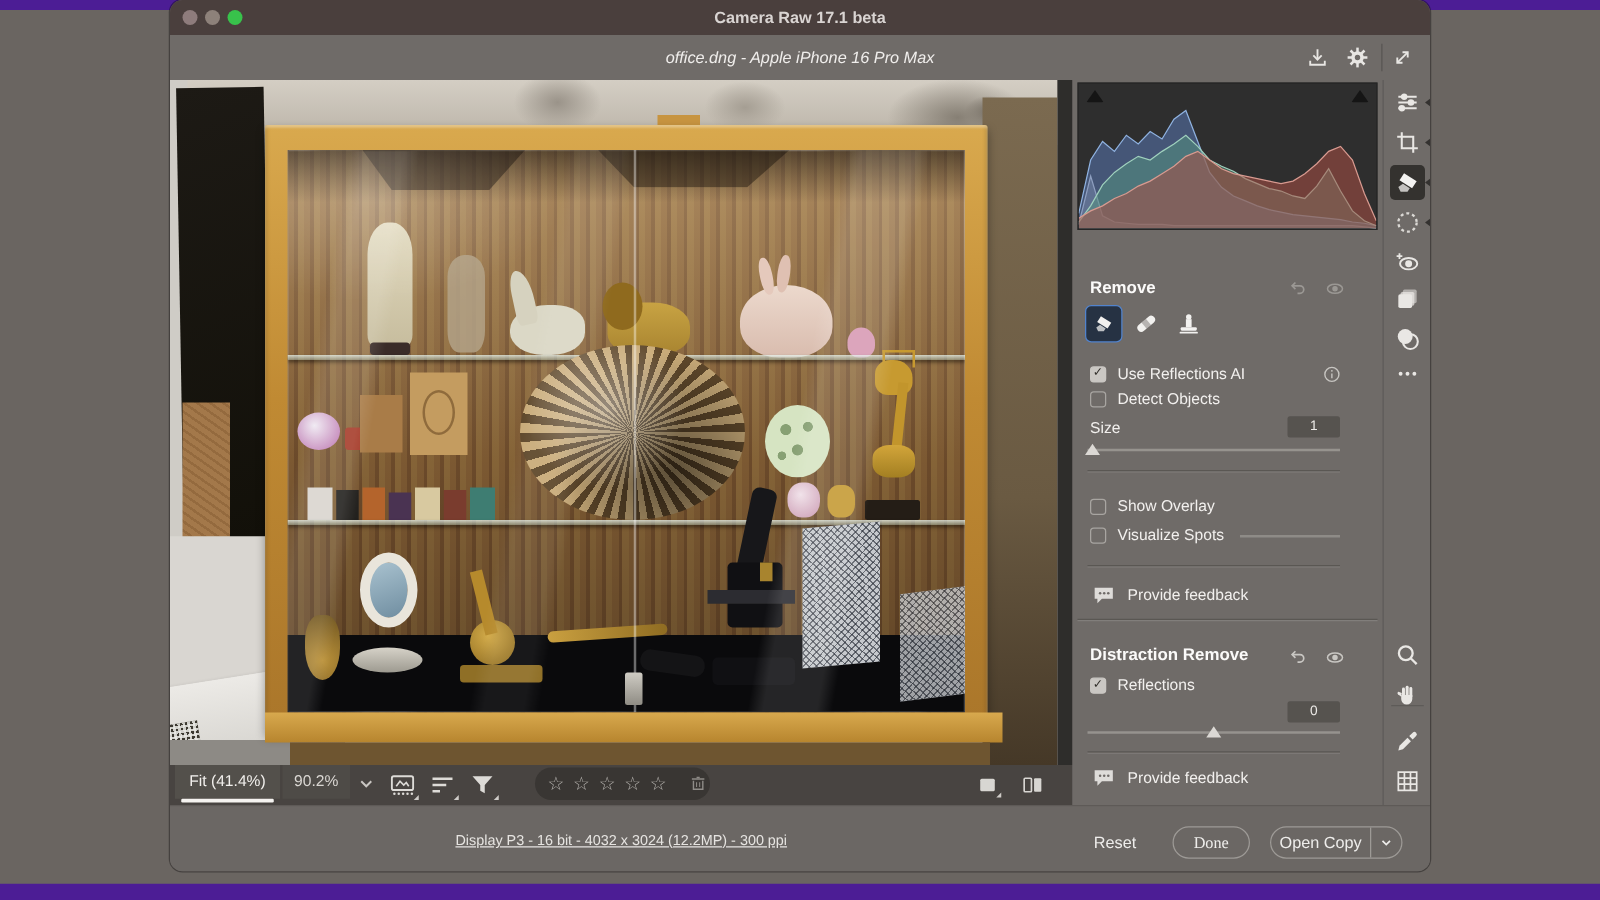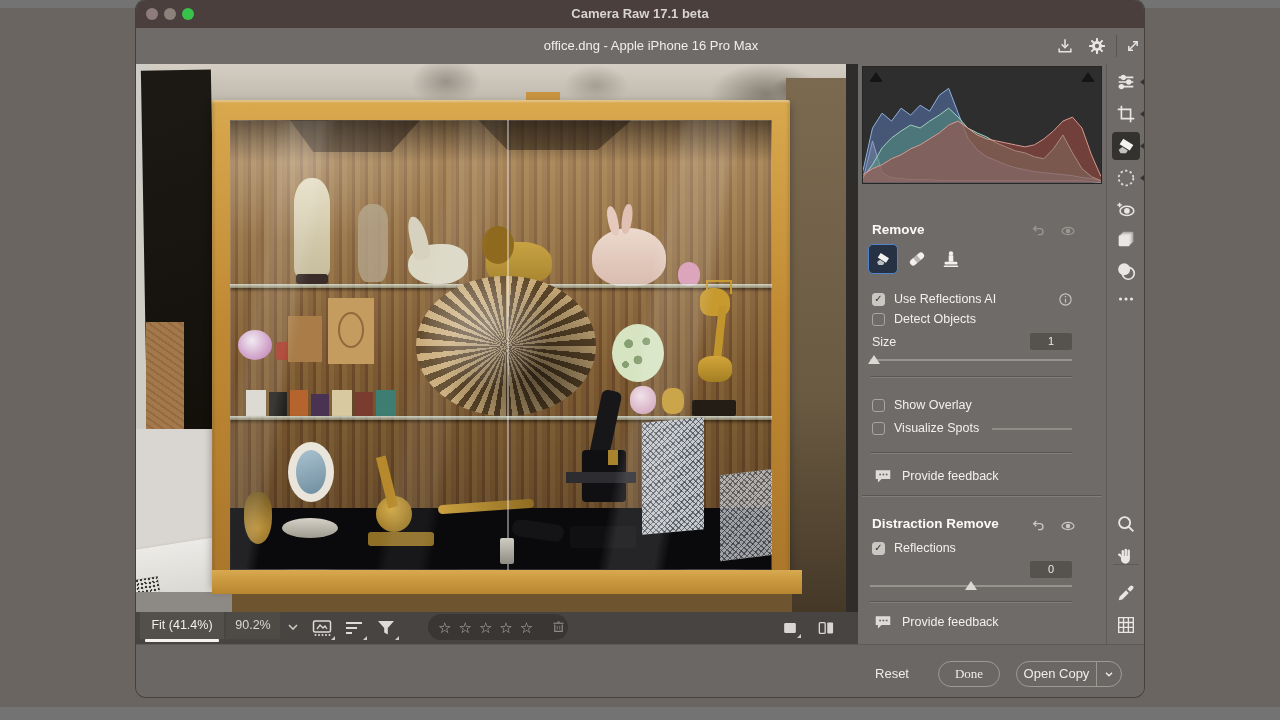--- a/index.html
+++ b/index.html
@@ -1,26 +1,26 @@
 <!DOCTYPE html>
 <html><head>
 <meta charset="utf-8">
 <style>
   html,body{margin:0;padding:0;background:#000;}
-  #stage{position:relative;width:1280px;height:720px;background:#737373;overflow:hidden;
+  #stage{position:relative;width:1280px;height:720px;background:#4c1d95;overflow:hidden;
     font-family:"Liberation Sans","DejaVu Sans",sans-serif;-webkit-font-smoothing:antialiased;}
   .abs{position:absolute;}
   #desktop{left:0;top:8px;width:1280px;height:699px;background:#6a6561;}
   #window{left:136px;top:0px;width:1008px;height:697px;background:#6f6b68;border-radius:10px;overflow:hidden;box-shadow:0 0 0 1px rgba(0,0,0,.35);}
   
   #titlebar{left:0;top:0;width:1008px;height:28px;background:#4a3f3d;}
   .tl{width:12px;height:12px;border-radius:50%;top:8px;}
   #tb-title{left:0;top:0;width:100%;height:28px;line-height:28px;text-align:center;color:#d9d4d2;font-size:13px;font-weight:700;}
   
-  #header{left:11px;top:28px;width:1008px;height:36px;background:#6f6b68;}
+  #header{left:0;top:28px;width:1008px;height:36px;background:#6f6b68;font-style:italic;}
   #doc-title{left:0;top:0;width:100%;height:36px;line-height:36px;text-align:center;color:#f0eeec;font-size:13px;}
   .hicon{top:8px;width:20px;height:20px;}
   .hdr-div{left:969px;top:7px;width:1px;height:22px;background:#585552;}
   svg.ic{display:block;}
   
   #photo{left:0;top:64px;width:710px;height:548px;overflow:hidden;background:#b9b2a6;cursor:crosshair;}
   #gapstrip{left:710px;top:64px;width:12px;height:548px;background:#2e2d2b;}
   
   #vtb{left:0;top:612px;width:722px;height:32px;background:#484441;}
   .vtab{height:27px;top:0;color:#f1efec;font-size:12.5px;text-align:center;}
@@ -504,20 +504,21 @@
       </div>
       <div class="abs tc-ic" style="top:550px;">
         <svg class="ic" width="22" height="22" viewBox="0 0 24 24" fill="none" stroke="#e9e7e4" stroke-width="1.5">
             <path d="M4 4h16v16H4z"></path>
             <path d="M9.3 4v16M14.6 4v16M4 9.3h16M4 14.6h16"></path>
           </svg>
       </div>
     </div>
 
     <div class="abs" id="footer">
+      <div class="abs" id="info-link">Display P3 - 16 bit - 4032 x 3024 (12.2MP) - 300 ppi</div>
       <div class="abs" id="reset-btn">Reset</div>
       <div class="abs fbtn" style="left:802px;width:62px;font-family:Liberation Serif, serif;">Done</div>
       <div class="abs fbtn" id="opencopy">
         <div class="main">Open Copy</div>
         <div class="chev">
           <svg class="ic" width="12" height="12" viewBox="0 0 14 14" fill="none" stroke="#eeedeb" stroke-width="1.6">
               <path d="M3.5 5.5L7 9l3.5-3.5"></path>
             </svg>
         </div>
       </div>

